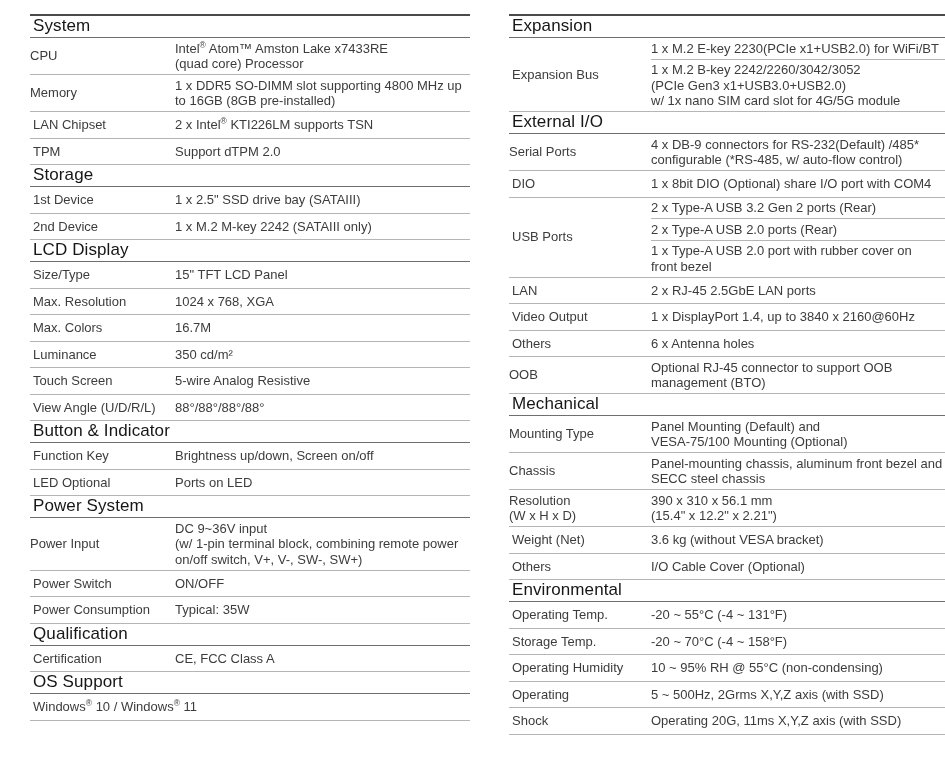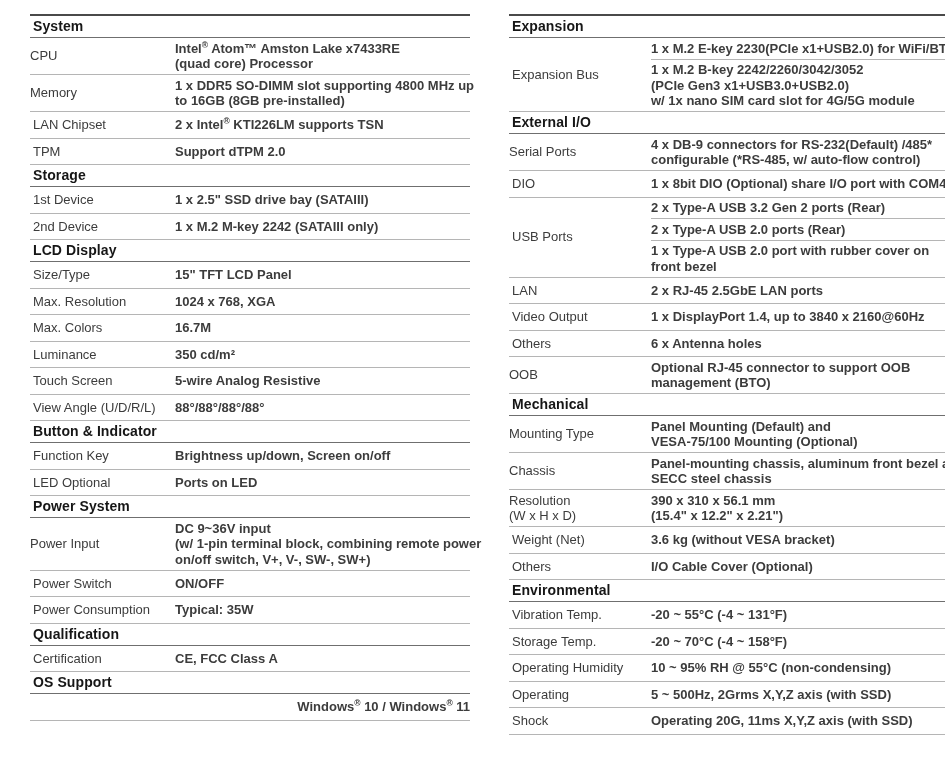--- a/index.html
+++ b/index.html
@@ -22,46 +22,46 @@
     position:absolute;
     top:14px;
     border-top:2px solid var(--table_top_border);
   }
   #left-table{left:30px;width:440px;}
   #right-table{left:485px;width:445px;margin-left:24px;}
   #left-table .label{width:145px;}
   #right-table .label{width:142px;}
 
   .sec-title{
-    font-size:14px;
+    font-size:17px;
     line-height:16px;
-    font-weight:bold;
+    font-weight:normal;
     color:var(--heading);
     padding:2px 0 3px 3px;
     border-bottom:1.5px solid var(--header_underline);
     letter-spacing:0.1px;
   }
   .row{
     display:flex;
     align-items:center;
     border-bottom:1px solid var(--row_separator);
     font-size:13px;
     color:var(--text);
     line-height:15.5px;
   }
   .cell{padding:5px 0;}
   .row.multi .cell{padding:2.5px 0;}
   .label{
     flex:none;
     padding-left:3px;
     white-space:pre-line;
   }
-  .value{flex:1;min-width:0;font-weight:bold;}
+  .value{flex:1;min-width:0;}
   .line{white-space:nowrap;}
-  .row.full .value{padding-left:3px;text-align:right;}
+  .row.full .value{padding-left:3px;}
   .row.has-sub{align-items:stretch;}
   .row.has-sub .label{display:flex;align-items:center;}
   .row.has-sub .value{padding:0;}
   .subrow{padding:2.5px 0;}
   .subrow + .subrow{border-top:1px solid var(--row_separator);}
   sup{
     font-size:8.5px;
     line-height:0;
     vertical-align:super;
   }
@@ -315,21 +315,21 @@
       <div class="row">
         <div class="cell label">Others</div>
         <div class="cell value">
           <div class="line">I/O Cable Cover (Optional)</div>
         </div>
       </div>
     </section>
     <section class="spec-section">
       <h2 class="sec-title">Environmental</h2>
       <div class="row">
-        <div class="cell label">Vibration Temp.</div>
+        <div class="cell label">Operating Temp.</div>
         <div class="cell value">
           <div class="line">-20 ~ 55°C (-4 ~ 131°F)</div>
         </div>
       </div>
       <div class="row">
         <div class="cell label">Storage Temp.</div>
         <div class="cell value">
           <div class="line">-20 ~ 70°C (-4 ~ 158°F)</div>
         </div>
       </div>

